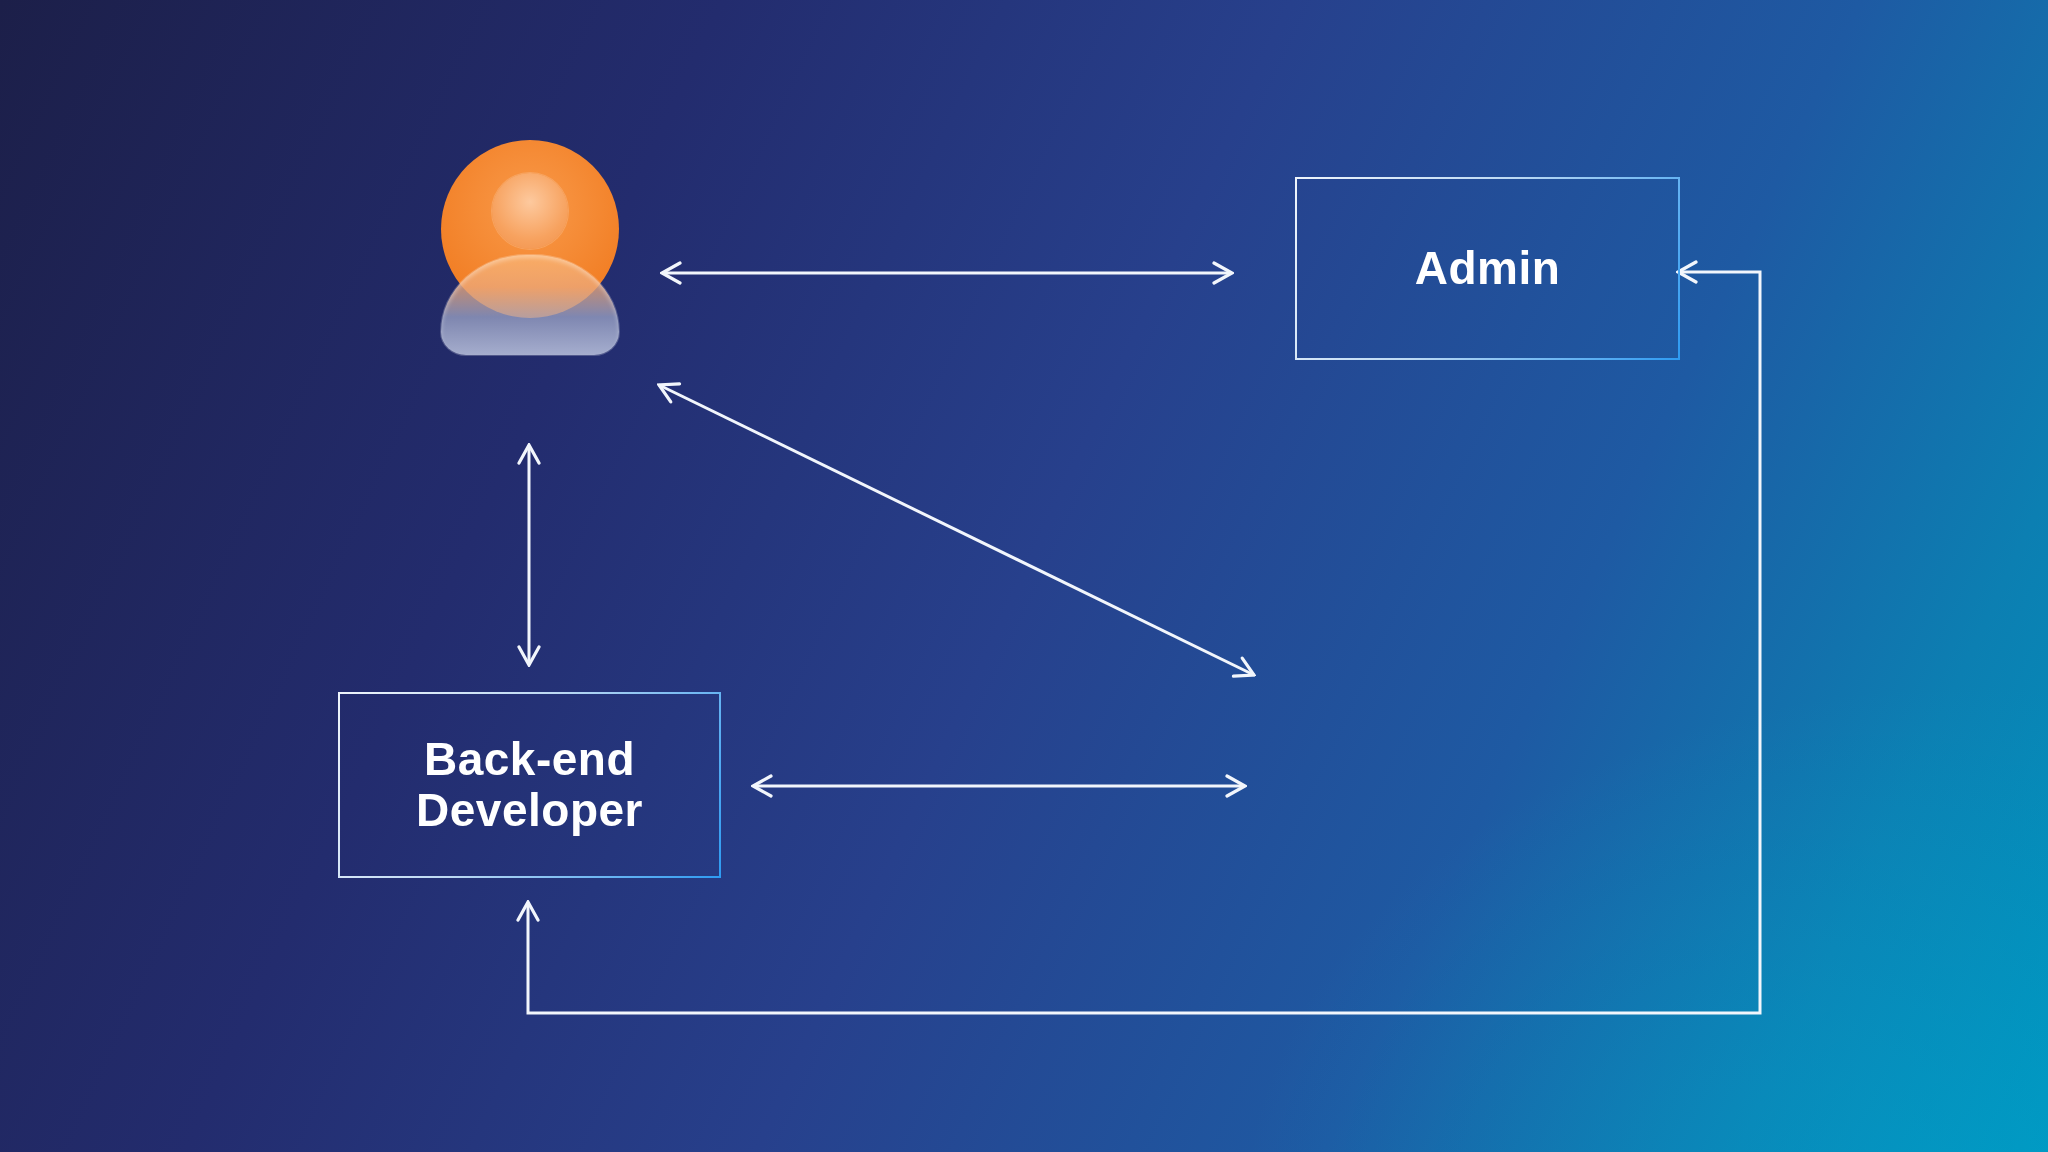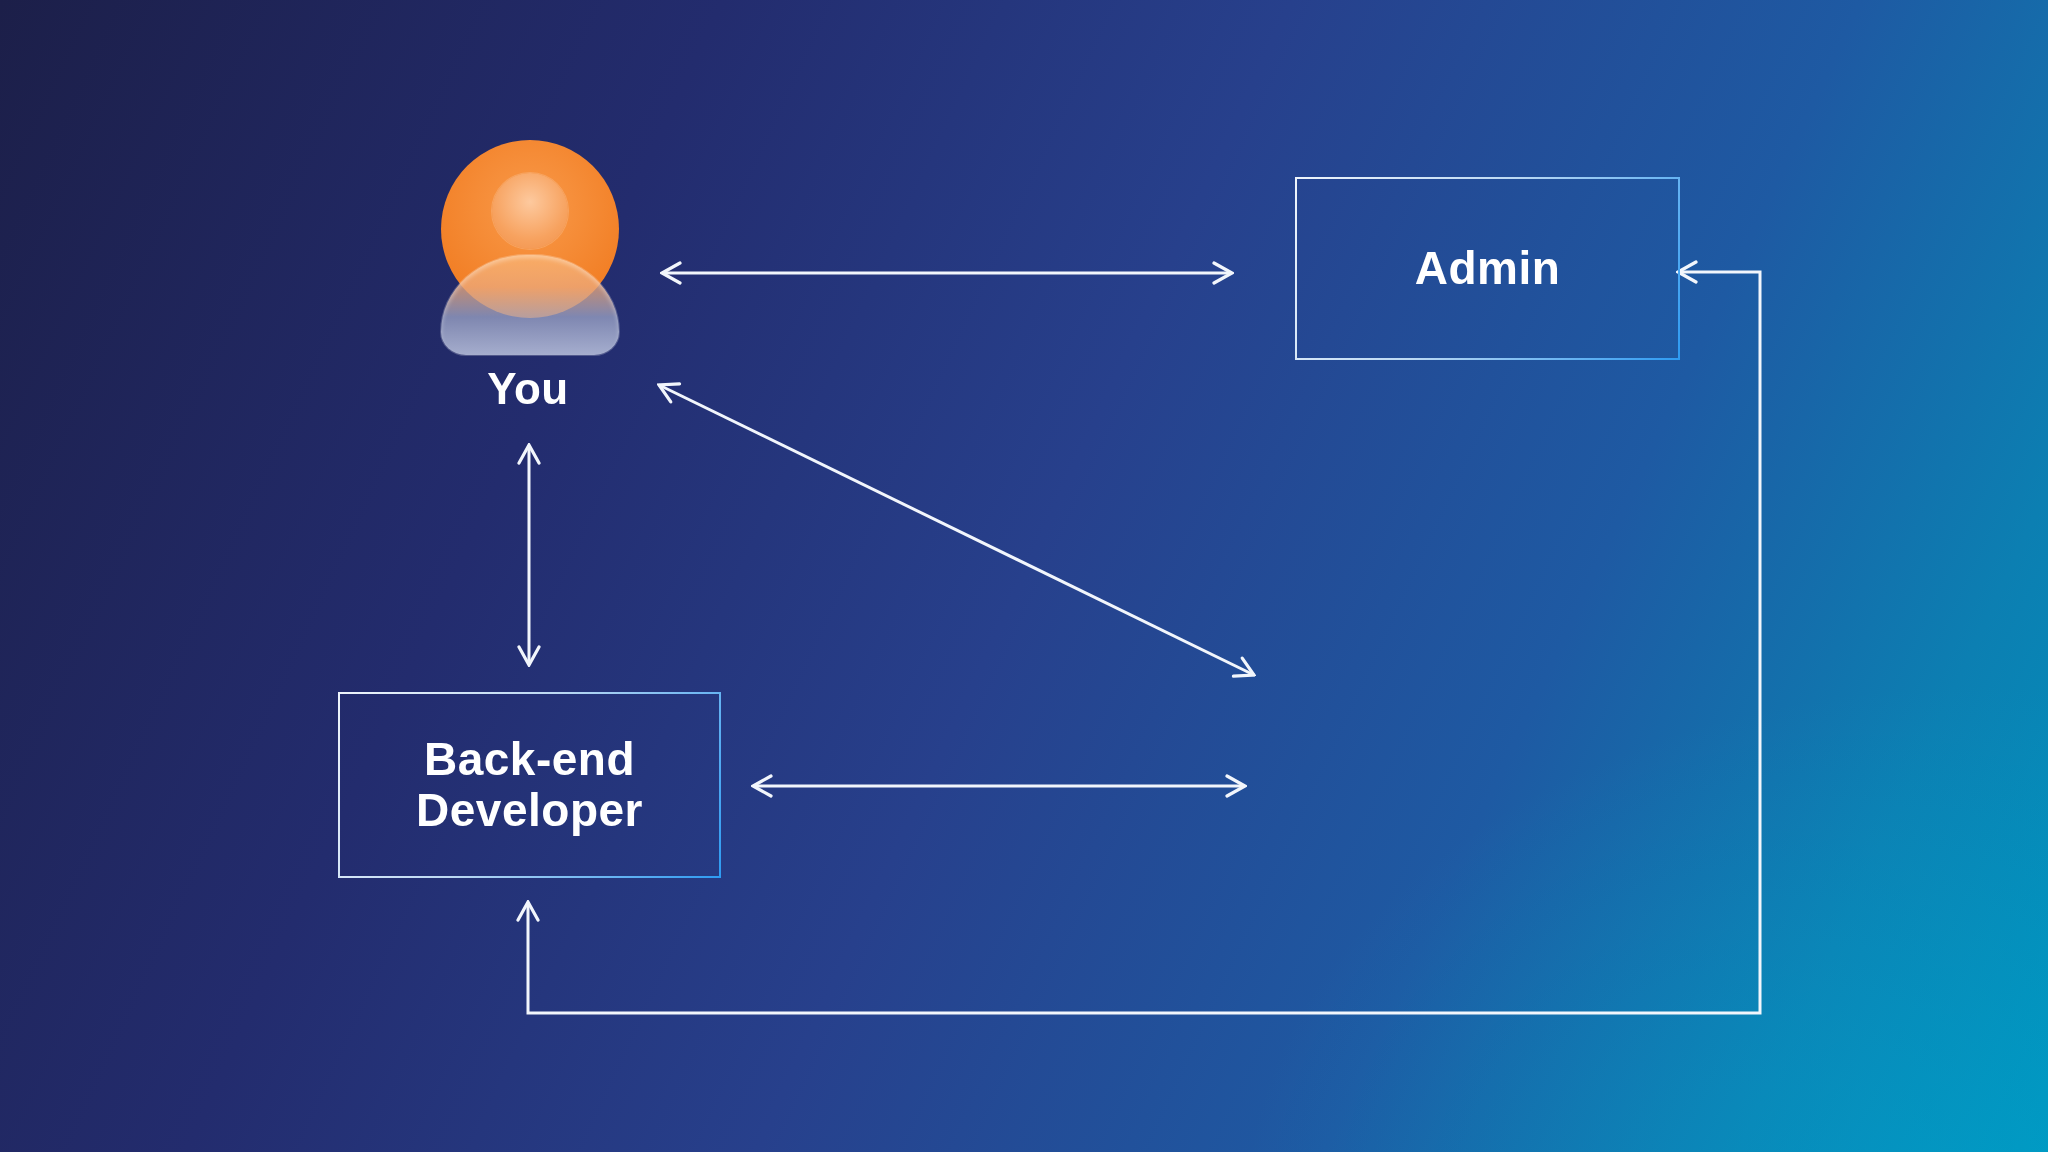--- a/index.html
+++ b/index.html
@@ -110,21 +110,20 @@
     <path class="edge" d="M 753 786 H 1245" marker-start="url(#chev)" marker-end="url(#chev)"></path>
 
     <path class="edge" d="M 528 902 L 528 1013 L 1760 1013 L 1760 272 L 1678 272" marker-start="url(#chev)" marker-end="url(#chev)"></path>
   </svg>
 
   <div class="avatar-wrap">
     <div class="avatar-circle"></div>
     <div class="avatar-head"></div>
     <div class="avatar-body"></div>
   </div>
-  <div class="you-label">You</div>
 
   <div class="box box-admin">
     <span>Admin</span>
   </div>
 
   <div class="box box-backend">
     <span>Back-end Developer</span>
   </div>
 
 

